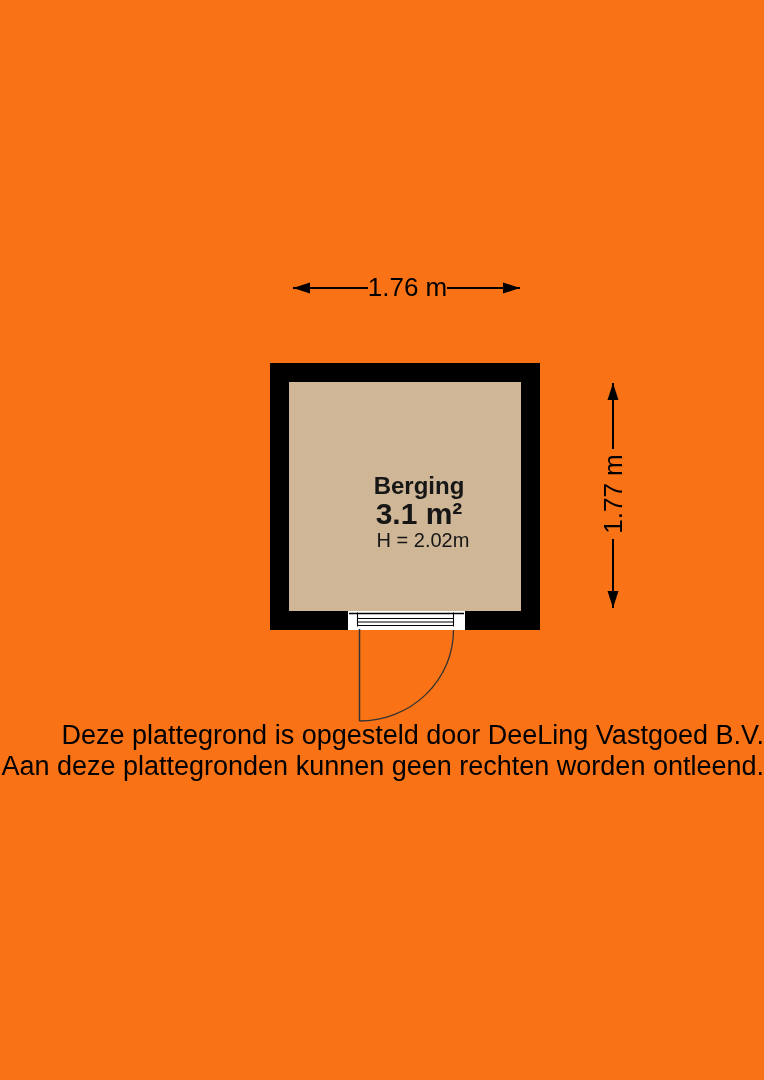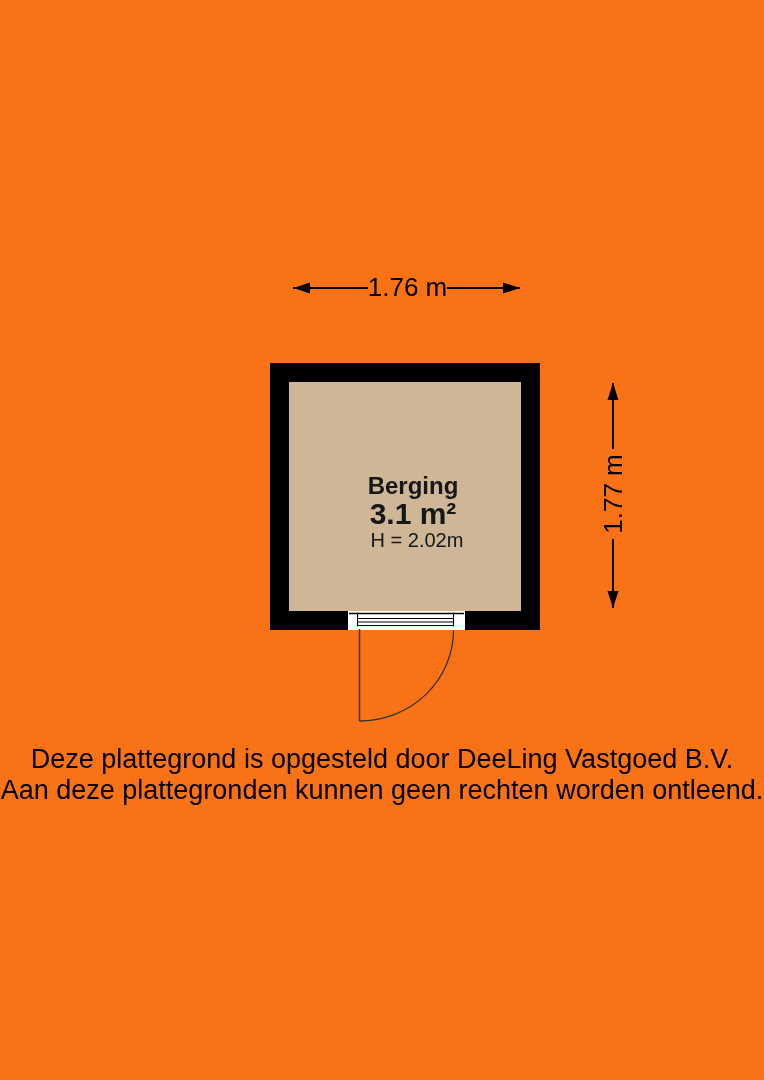--- a/index.html
+++ b/index.html
@@ -36,21 +36,21 @@
     position: absolute;
     left: 289px;
     top: 382px;
     width: 232px;
     height: 229px;
     background: #cfb697;
   }
 
   .room-label {
     position: absolute;
-    left: 266px;
+    left: 272px;
     top: 472px;
     width: 294px;
     text-align: center;
     color: #161616;
     z-index: 3;
   }
   .room-name   { font-size: 24px; font-weight: bold; line-height: 28px; }
   .room-area   { font-size: 30px; font-weight: bold; line-height: 27px; }
   .room-height { font-size: 20px; font-weight: normal; line-height: 27px; padding-left: 8px; }
 
@@ -76,23 +76,23 @@
     width: 130px;
     height: 30px;
     line-height: 30px;
     transform: rotate(-90deg);
   }
 
   
   .footer {
     position: absolute;
     left: 0;
-    top: 744px;
+    top: 720px;
     width: 764px;
-    text-align: center;
+    text-align: right;
     color: #000000;
     font-size: 27px;
     line-height: 31px;
     white-space: nowrap;
   }
 </style>
 </head>
 <body>
 
 <div class="canvas">

